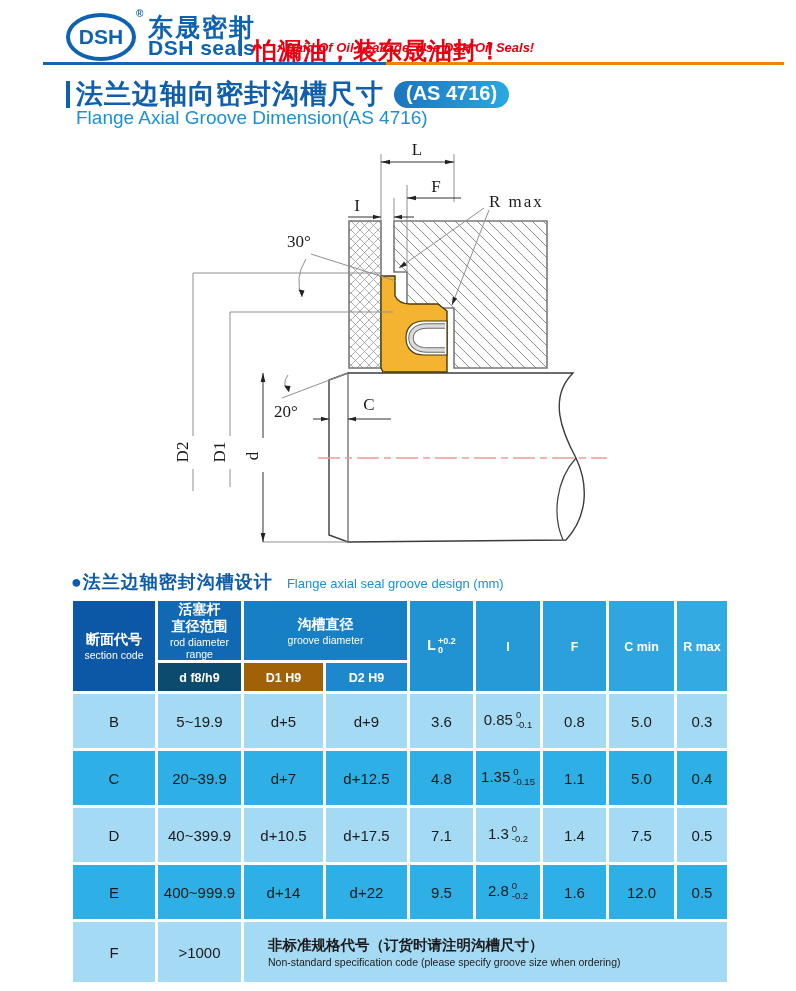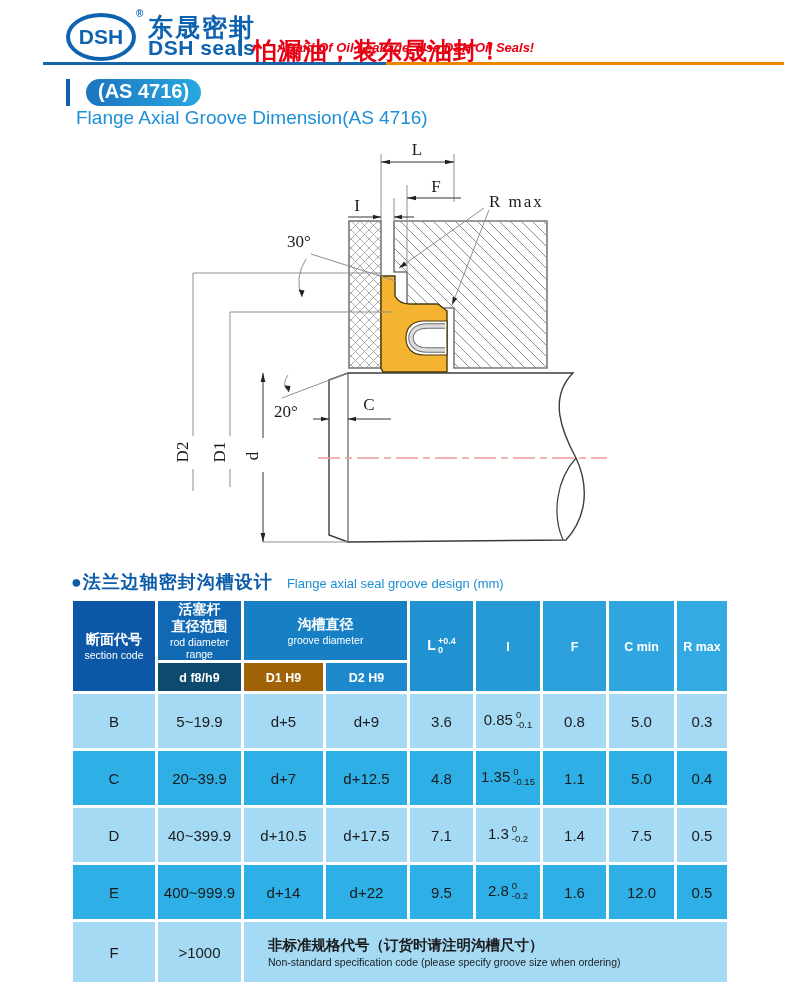--- a/index.html
+++ b/index.html
@@ -74,20 +74,21 @@
   <div class="brand-cn">东晟密封</div>
   <div class="brand-en">DSH seals</div>
   <div class="vbar"></div>
   <div class="slogan-cn">怕漏油，装东晟油封！</div>
   <div class="slogan-en">Afraid Of Oil Leakage, Use DSH Oil Seals!</div>
   <div class="divider-blue"></div>
   <div class="divider-orange"></div>
 
   <div class="title-row">
     <div class="title-bar"></div>
+    <div class="title-cn">法兰边轴向密封沟槽尺寸</div>
     <div class="badge">(AS 4716)</div>
   </div>
   <div class="title-en">Flange Axial Groove Dimension(AS 4716)</div>
 
   <svg class="diagram" viewBox="0 0 796 430" xmlns="http://www.w3.org/2000/svg">
     <defs>
       <pattern id="hatchD" width="11" height="11" patternUnits="userSpaceOnUse">
         <path d="M0,0 L11,11" stroke="#8f8f8f" stroke-width="1"></path>
       </pattern>
       <pattern id="hatchX" width="9" height="9" patternUnits="userSpaceOnUse">
@@ -195,21 +196,21 @@
           <span class="h-cn">活塞杆</span>
           <span class="h-cn">直径范围</span>
           <span class="h-en">rod diameter range</span>
         </th>
         <th class="hc3" colspan="2">
           <span class="h-cn">沟槽直径</span>
           <span class="h-en">groove diameter</span>
         </th>
         <th class="hc5" rowspan="2">
           <span style="font-size:14px;font-weight:bold;">L</span><span class="ltol">
-              <span>+0.4</span>
+              <span>+0.2</span>
               <span>0</span>
             </span>
         </th>
         <th class="hc6" rowspan="2"><span class="h-sub">I</span></th>
         <th class="hc7" rowspan="2"><span class="h-sub">F</span></th>
         <th class="hc8" rowspan="2"><span class="h-sub">C min</span></th>
         <th class="hc9" rowspan="2"><span class="h-sub">R max</span></th>
       </tr>
       <tr class="hrow2">
         <th class="hs2"><span class="h-sub">d f8/h9</span></th>

